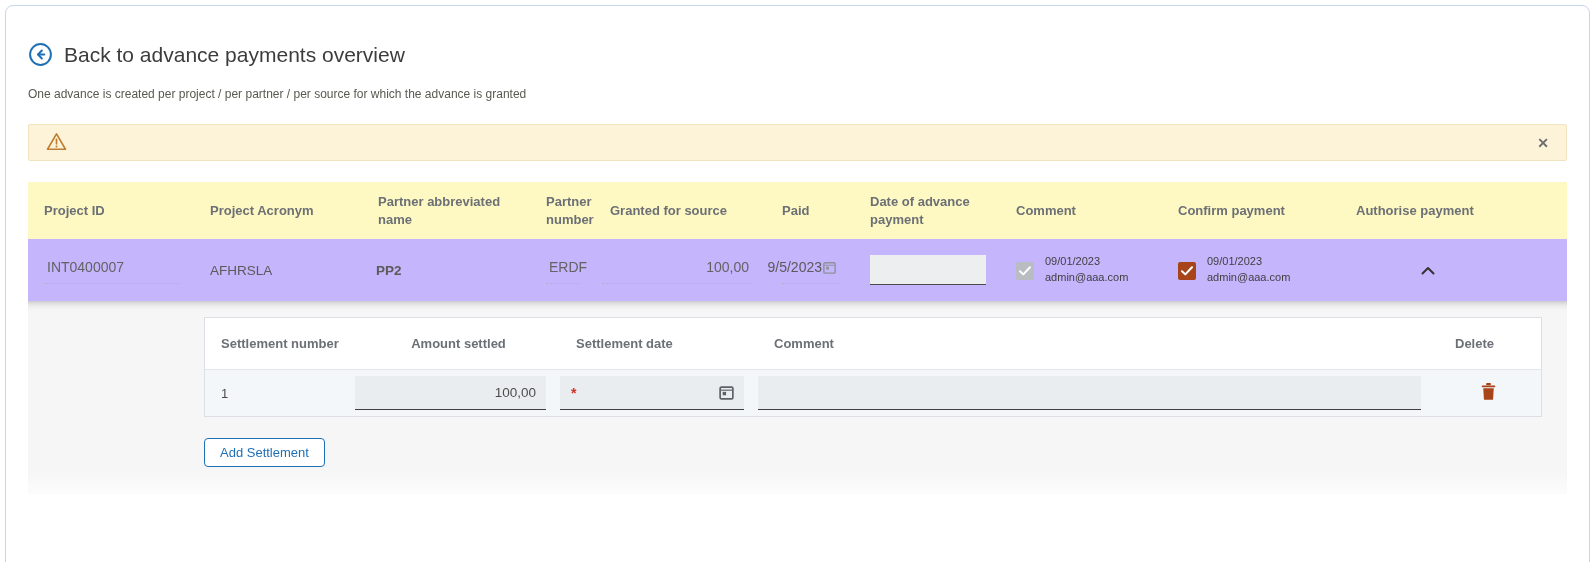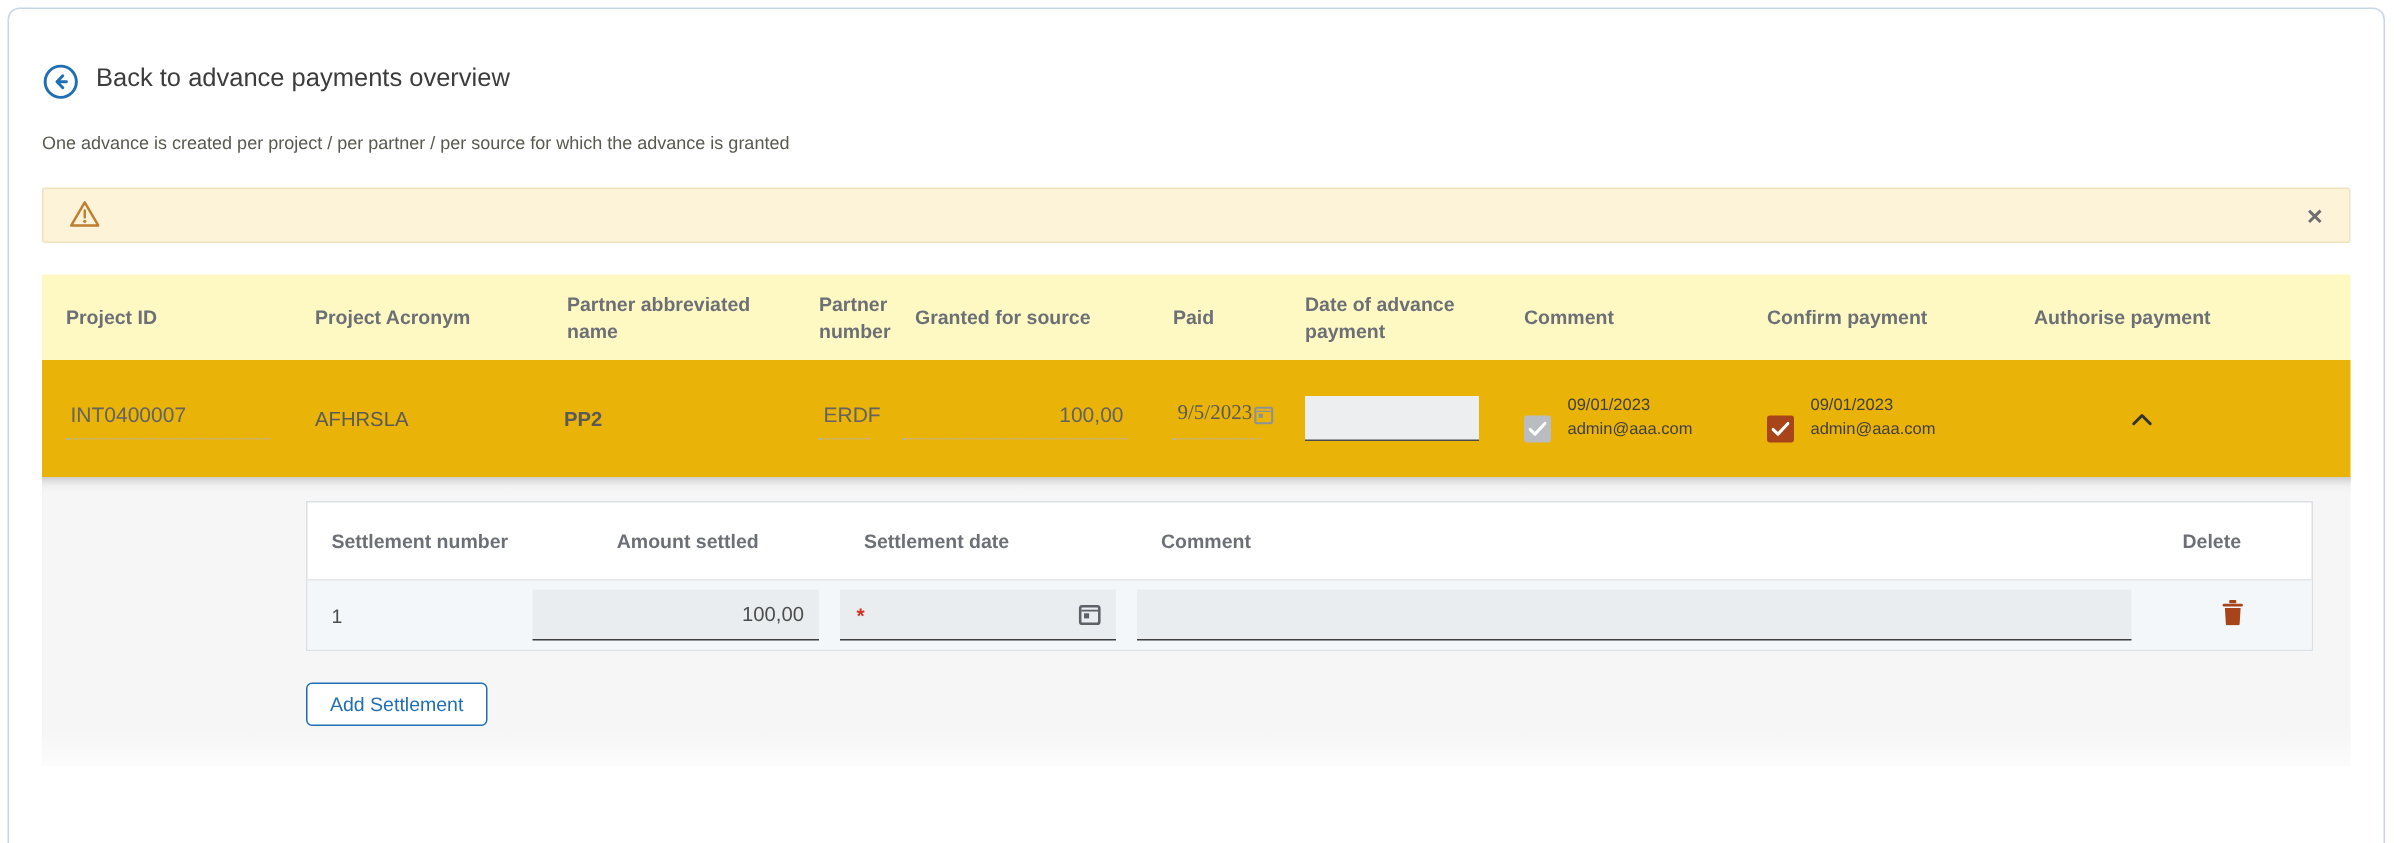--- a/index.html
+++ b/index.html
@@ -3,54 +3,54 @@
 <meta charset="utf-8">
 <style>
   * { box-sizing: border-box; margin: 0; padding: 0; }
   html,body { width:1596px; height:562px; background:#fff; font-family:"Liberation Sans", sans-serif; overflow:hidden; }
 
   .card { position:absolute; left:5px; top:5px; width:1585px; height:620px;
           background:#fff; border:1px solid #c7d6e9; border-radius:8px; }
   .content { padding:30px 22px 0 22px; }
 
   
-  .back-link { display:inline-flex; gap:11px; color:#3c3c3c;
-               font-size:17px; cursor:pointer; margin-top:6px; }
+  .back-link { display:inline-flex; align-items:center; gap:11px; color:#3c3c3c;
+               font-size:21px; cursor:pointer; margin-top:6px; }
   .back-link svg { display:block; }
 
   
   .page-title { font-size:20px; font-weight:400; color:#474747; margin-top:44px; }
   .page-subtitle { font-size:12px; color:#595950; margin-top:16px; }
 
   
   .warning { display:flex; align-items:center; gap:15px; margin-top:23px;
              background:#fcf3d9; border:1px solid #f0e3bd; border-radius:2px;
              height:37px; padding:0 17px; font-size:13px; color:#494636; }
   .warning .close-x { margin-left:auto; background:none; border:none; cursor:pointer;
                       color:#6e6e6e; font-size:14px; font-weight:bold; line-height:1; }
 
   
   .ptable { margin-top:21px; }
   .pgrid { display:grid; grid-template-columns:166px 168px 168px 64px 172px 88px 146px 162px 178px 176px 1fr;
            align-items:center; }
   .thead { background:#fef9c3; min-height:57px; }
   .thead .cell { padding:9px 10px 9px 16px; font-size:13px; font-weight:700;
                  color:#6c7076; line-height:1.35; }
-  .trow { background:#eab308; height:78px; font-size:13.5px; color:#5a5a5a; }
+  .trow { background:#c4b5fd; height:62px; font-size:13.5px; color:#5a5a5a; }
   .trow .cell { padding:0 14px 0 16px; }
   .ro { display:flex; align-items:center; border-bottom:1px dotted #b3b3b3;
         padding:3px 3px 8px 3px; width:100%; min-height:26px; color:#636363; font-size:14px; }
   .plain { color:#5a5a5a; font-size:13.5px; }
   .ro.num { justify-content:flex-end; }
-  .ro.datefld { justify-content:flex-start; color:#5a5a5a;font-family:Liberation Serif, serif; }
+  .ro.datefld { justify-content:flex-end; color:#5a5a5a; }
   .cal-icon { color:#8d9298; display:flex; }
   .inp { width:100%; height:30px; background:#eceef0; border:none; outline:none;
          border-bottom:1px solid #4a4a4a; font-family:"Liberation Sans",sans-serif;
          font-size:13.5px; color:#4d4d4d; padding:0 8px; }
-  .chk-cell { display:flex; align-items:flex-end; gap:11px; }
+  .chk-cell { display:flex; align-items:center; gap:11px; }
   .chk { width:18px; height:18px; border-radius:2px; display:flex; align-items:center;
          justify-content:center; flex:none; margin-top:2px; cursor:pointer; }
   .chk svg { display:block; }
   .chk.gray { background:#b9bdc1; }
   .chk.orange { background:#a8441a; }
   .chk-meta { font-size:11px; color:#3f3f3f; line-height:1.45; }
   .chevron-cell { display:flex; justify-content:center; }
   .chevron-btn { background:none; border:none; cursor:pointer; display:flex; padding:4px; }
 
   

